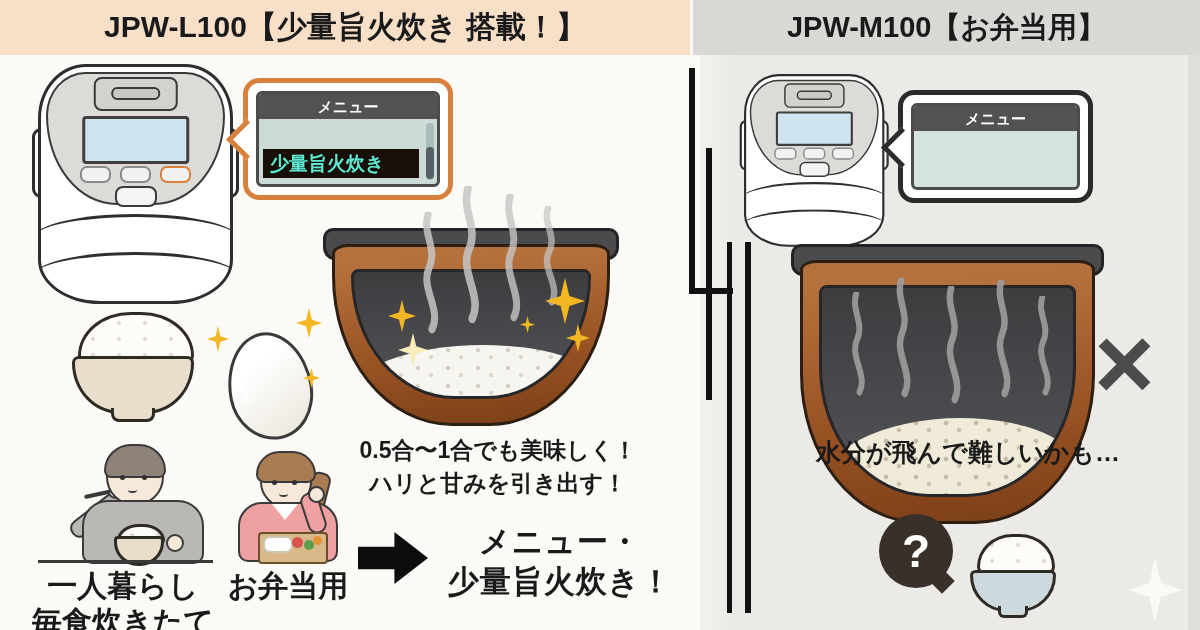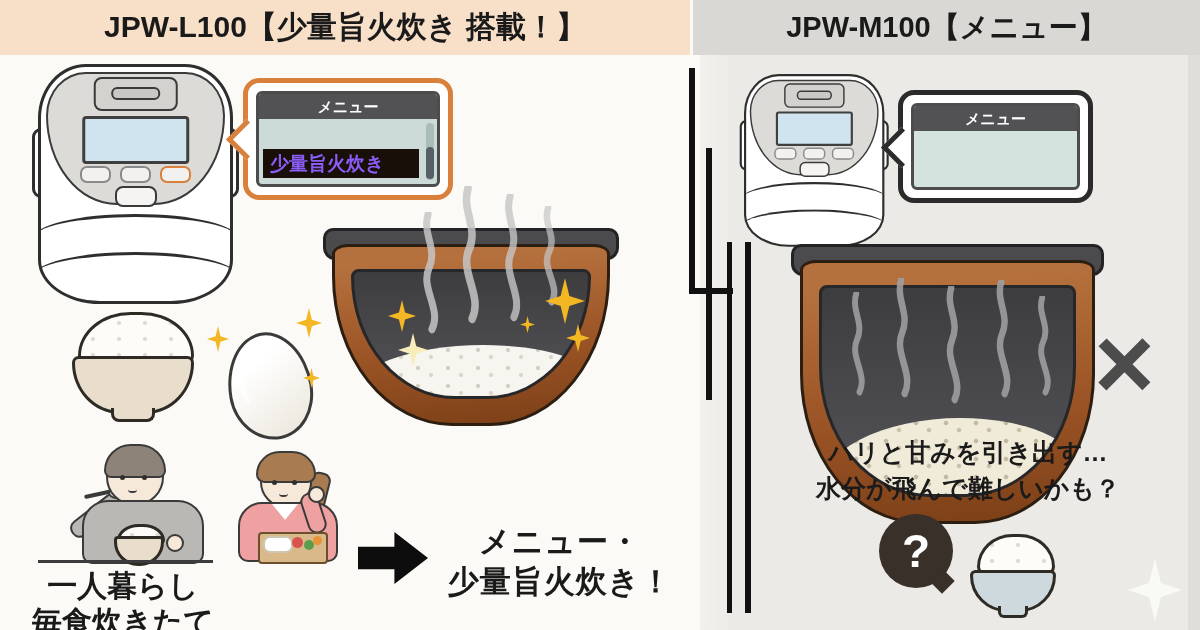--- a/index.html
+++ b/index.html
@@ -41,21 +41,21 @@
   .callout{position:absolute;background:#fff;border-radius:16px;}
   .callout.orange{border:5px solid #d9813c;}
   .callout.dark{border:5px solid #2b2b2b;}
   .tail{position:absolute;left:-16px;width:24px;height:24px;background:#fff;transform:rotate(45deg);}
   .callout.orange .tail{border-left:5px solid #d9813c;border-bottom:5px solid #d9813c;}
   .callout.dark .tail{border-left:5px solid #2b2b2b;border-bottom:5px solid #2b2b2b;}
   .lcd-screen{position:absolute;inset:8px;background:#ccdbd8;border:3px solid #4c4c4d;border-radius:6px;overflow:hidden;}
   .lcd-head{height:25px;background:#525254;color:#fff;text-align:center;font-size:15px;font-weight:bold;line-height:25px;}
   .lcd-scroll{position:absolute;right:3px;top:29px;bottom:4px;width:8px;background:#aabdbb;border-radius:4px;}
   .lcd-scroll::after{content:"";position:absolute;left:0;right:0;top:42%;height:56%;background:#566066;border-radius:4px;}
-  .lcd-selected{position:absolute;left:4px;right:18px;bottom:6px;height:29px;background:#181008;color:#8b5cf6;
+  .lcd-selected{position:absolute;left:4px;right:18px;bottom:6px;height:29px;background:#181008;color:#5eead4;
        font-weight:bold;font-size:19px;line-height:29px;padding-left:7px;white-space:nowrap;}
   .lcd-screen.empty{background:#d5e3df;}
   
   .pot{position:absolute;}
   .pot-rim{position:absolute;top:0;left:-9px;right:-9px;height:26px;background:#4b4b4e;border:3px solid #232325;
        border-radius:10px 10px 12px 12px;}
   .pot-copper{position:absolute;top:16px;left:0;right:0;bottom:0;border:3px solid #2d1e12;
        background:linear-gradient(175deg,#b5713d 10%,#9c5526 55%,#7c3f17);
        border-radius:16px 16px 120px 120px / 10px 10px 150px 150px;}
   .pot-cavity{position:absolute;top:22px;left:16px;right:16px;bottom:24px;border:3px solid #27272a;overflow:hidden;
@@ -115,21 +115,21 @@
 
 <div class="canvas">
 
   <div class="panel-right-bg"></div>
   <div class="edge-strip"></div>
 
   <div class="hdr hdr-left">
     <span>JPW-L100【少量旨火炊き 搭載！】</span>
   </div>
   <div class="hdr hdr-right">
-    <span>JPW-M100【メニュー】</span>
+    <span>JPW-M100【お弁当用】</span>
   </div>
 
   <div class="dvl" style="left:689px;top:68px;width:6px;height:226px;"></div>
   <div class="dvl" style="left:706px;top:148px;width:6px;height:252px;"></div>
   <div class="dvl" style="left:689px;top:288px;width:44px;height:6px;"></div>
   <div class="dvl" style="left:727px;top:242px;width:5px;height:371px;"></div>
   <div class="dvl" style="left:745px;top:242px;width:6px;height:371px;"></div>
 
   <div class="cooker" style="left:38px;top:64px;">
     <div class="ck-handle l"></div>
@@ -193,20 +193,24 @@
   <svg class="steam" style="left:537px;top:206px;width:24px;height:100px;" viewBox="0 0 26 100" preserveAspectRatio="none">
       <path d="M16 96 C 26 80 4 62 13 46 C 22 30 6 18 12 2" fill="none" stroke="#c6c6c6" stroke-width="7" stroke-linecap="round" opacity="0.7"></path>
     </svg>
 
   <div class="spark" style="left:545px;top:278px;width:40px;height:46px;"></div>
   <div class="spark" style="left:520px;top:316px;width:15px;height:17px;"></div>
   <div class="spark" style="left:566px;top:324px;width:24px;height:28px;"></div>
   <div class="spark" style="left:388px;top:300px;width:28px;height:32px;"></div>
   <div class="spark" style="left:398px;top:333px;width:30px;height:34px;background:#f7ecba;"></div>
 
+  <div class="cap cap-pot" style="left:348px;top:434px;width:300px;">
+    <div>0.5合〜1合でも美味しく！</div>
+    <div>ハリと甘みを引き出す！</div>
+  </div>
 
   <div class="person" style="left:48px;top:448px;width:170px;height:115px;">
     <div class="p-arm" style="left:18px;top:58px;width:56px;height:15px;background:#bab8b5;transform:rotate(-38deg);"></div>
     <div style="position:absolute;left:36px;top:44px;width:30px;height:4px;background:#3a3a3a;transform:rotate(-12deg);border-radius:2px;"></div>
     <div style="position:absolute;left:60px;top:38px;width:13px;height:9px;background:#eceae6;border:2.5px solid #3a3a3a;border-radius:50%;"></div>
     <div class="p-head" style="left:58px;top:0;width:54px;height:54px;"></div>
     <div class="p-hair" style="left:56px;top:-4px;width:58px;height:30px;background:#8d8379;border-radius:30px 30px 8px 8px;"></div>
     <div class="p-eye" style="left:72px;top:27px;"></div>
     <div class="p-eye" style="left:94px;top:27px;"></div>
     <div class="p-mouth" style="left:80px;top:38px;"></div>
@@ -237,20 +241,21 @@
     <div style="position:absolute;left:64px;top:85px;width:11px;height:11px;background:#d9534f;border-radius:50%;"></div>
     <div style="position:absolute;left:76px;top:88px;width:10px;height:10px;background:#5a9e4b;border-radius:50%;"></div>
     <div style="position:absolute;left:85px;top:84px;width:9px;height:9px;background:#e8923a;border-radius:50%;"></div>
   </div>
 
   <div class="cap cap-persona" style="left:28px;top:568px;width:190px;">
     <div>一人暮らし</div>
     <div>毎食炊きたて</div>
   </div>
   <div class="cap cap-persona" style="left:208px;top:568px;width:160px;">
+    <div>お弁当用</div>
   </div>
 
   <div class="arrow" style="left:358px;top:527px;width:70px;height:62px;"></div>
   <div class="cap cap-conclusion" style="left:420px;top:522px;width:280px;">
     <div>メニュー・</div>
     <div>少量旨火炊き！</div>
   </div>
 
   <div class="cooker small" style="left:744px;top:74px;">
     <div class="ck-handle l"></div>
@@ -301,22 +306,21 @@
   <svg class="steam" style="left:990px;top:280px;width:24px;height:118px;" viewBox="0 0 26 100" preserveAspectRatio="none">
       <path d="M16 96 C 26 80 4 62 13 46 C 22 30 6 18 12 2" fill="none" stroke="#9d9d9f" stroke-width="7" stroke-linecap="round" opacity="0.9"></path>
     </svg>
   <svg class="steam" style="left:1032px;top:296px;width:22px;height:100px;" viewBox="0 0 26 100" preserveAspectRatio="none">
       <path d="M16 96 C 26 80 4 62 13 46 C 22 30 6 18 12 2" fill="none" stroke="#9d9d9f" stroke-width="7" stroke-linecap="round" opacity="0.9"></path>
     </svg>
 
   <div class="cross" style="left:1094px;top:318px;">×</div>
 
   <div class="cap cap-right" style="left:778px;top:434px;width:380px;">
-    <div>ハリと甘みを引き出す…</div>
-    <div>水分が飛んで難しいかも？</div>
+    <div>水分が飛んで難しいかも…</div>
   </div>
 
   <div class="qbubble" style="left:879px;top:514px;">
     <span>?</span>
   </div>
   <div class="bowl" style="left:970px;top:534px;width:86px;height:86px;">
     <div class="rice" style="left:7px;top:0;width:72px;height:42px;"></div>
     <div class="cup" style="left:0;top:36px;width:80px;height:36px;background:#cdd9dd;border-radius:6px 6px 40px 40px;"></div>
     <div class="foot" style="left:28px;top:72px;width:24px;height:9px;background:#cdd9dd;border-radius:0 0 6px 6px;"></div>
   </div>

